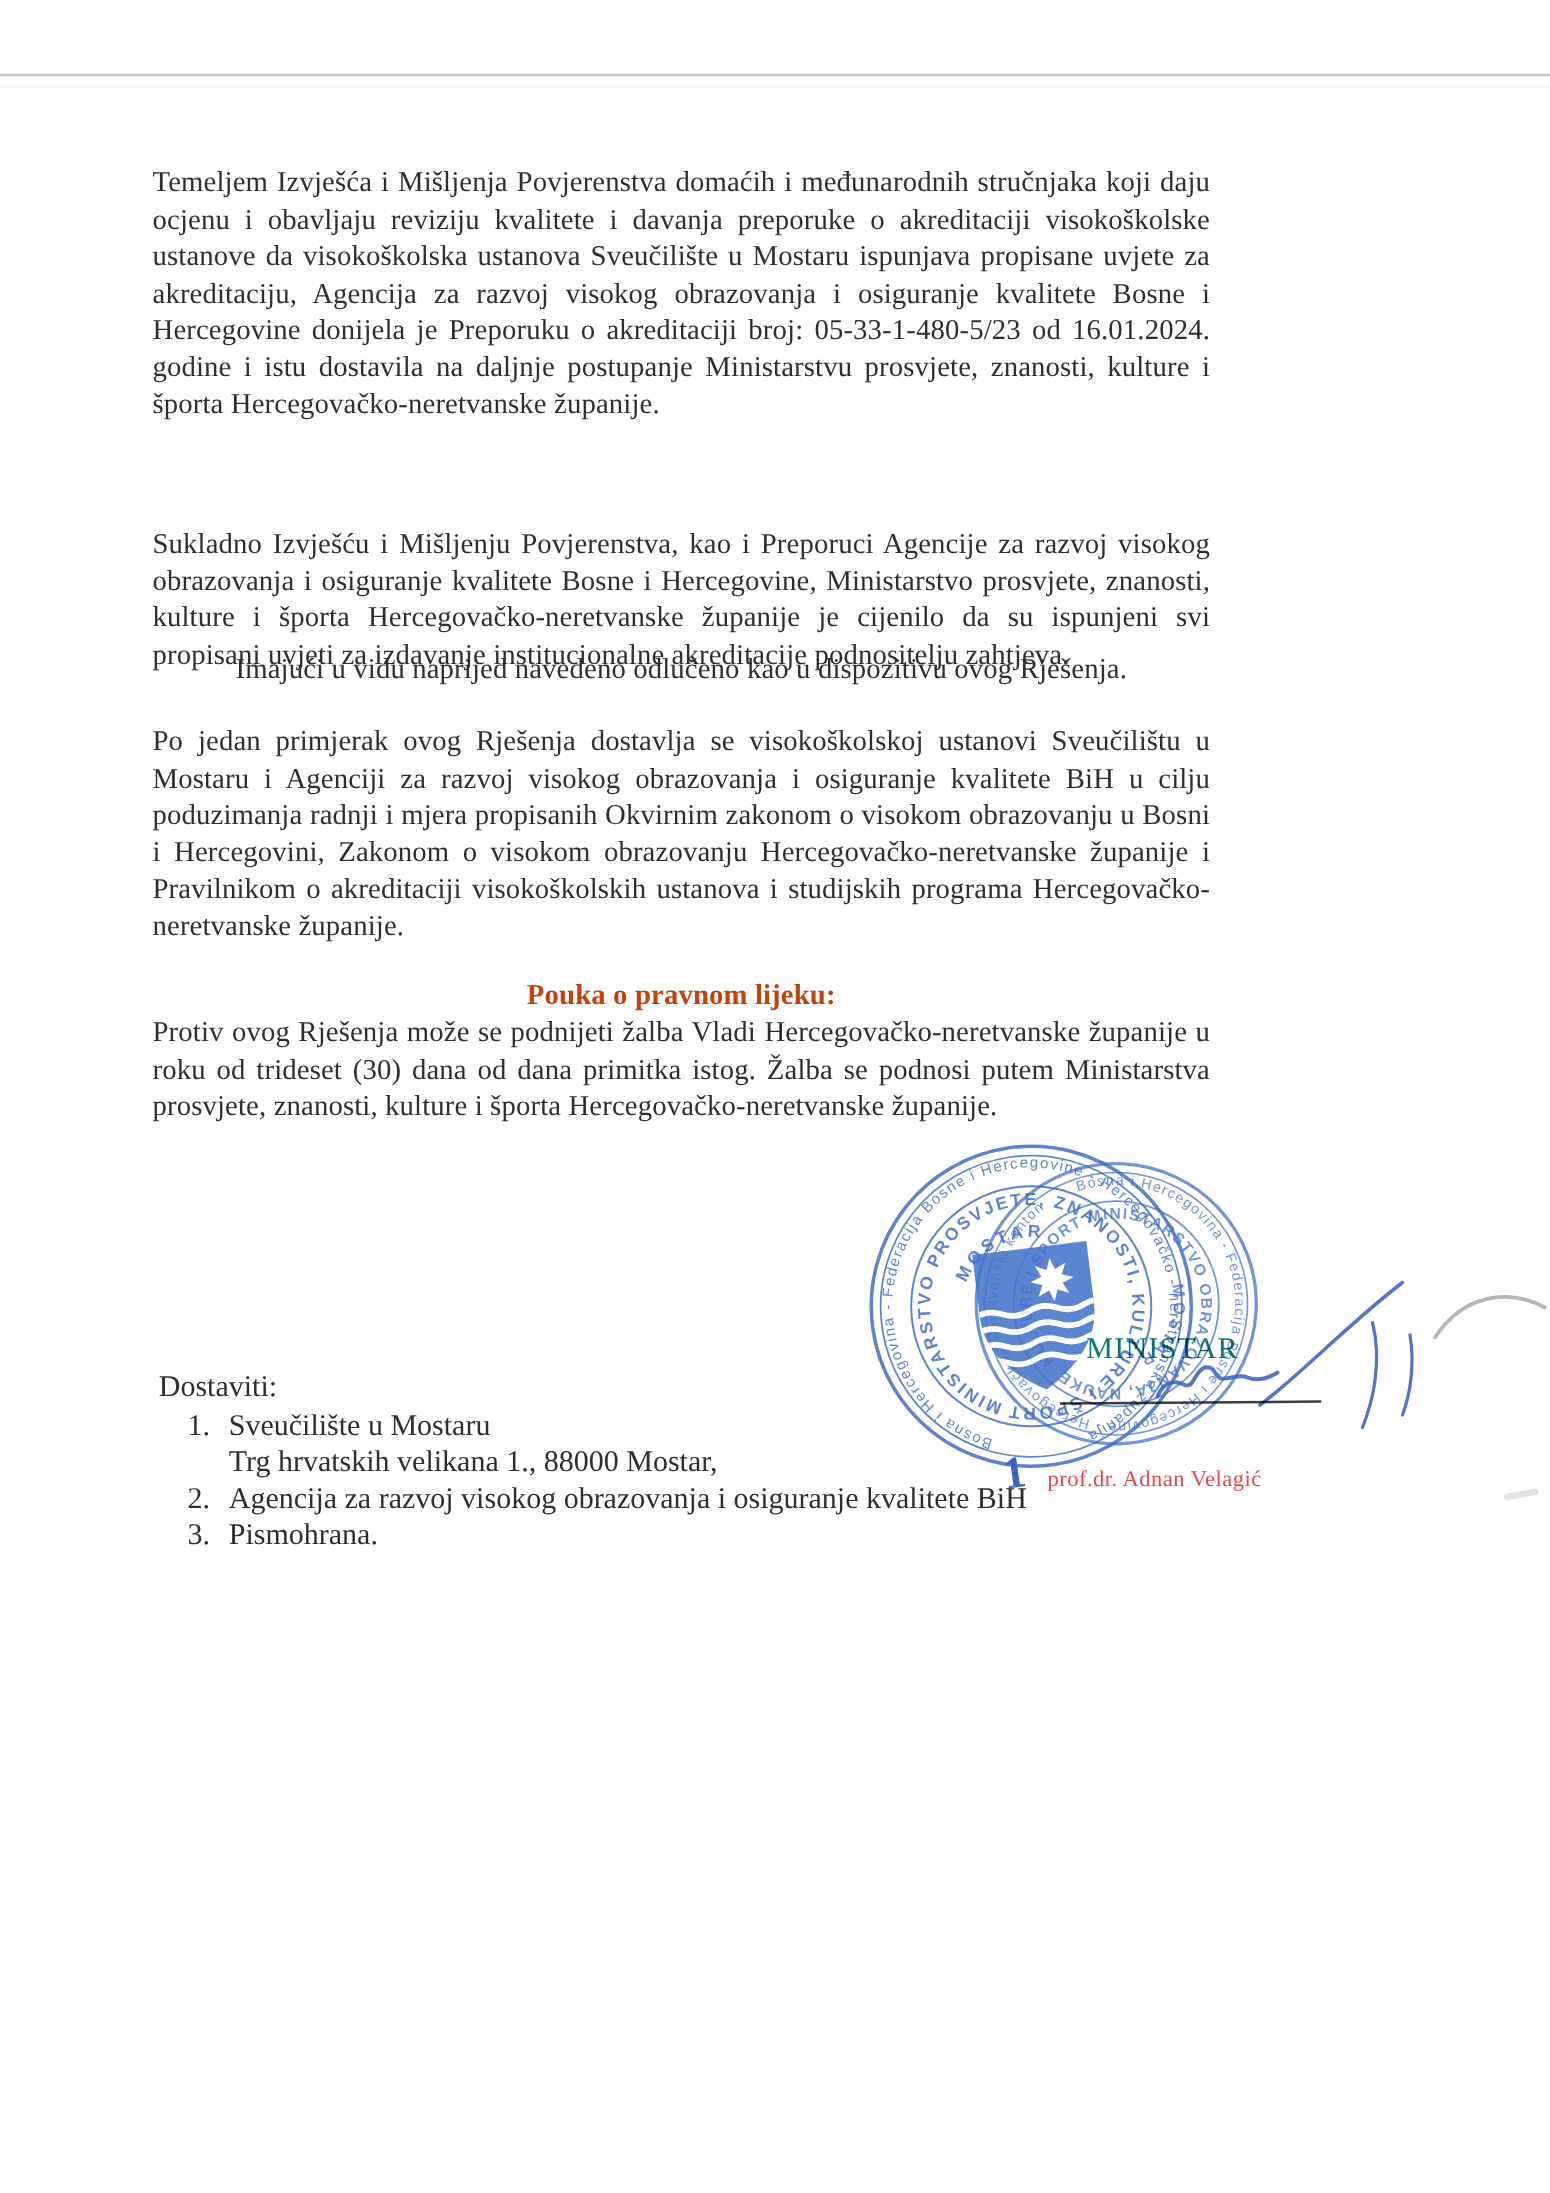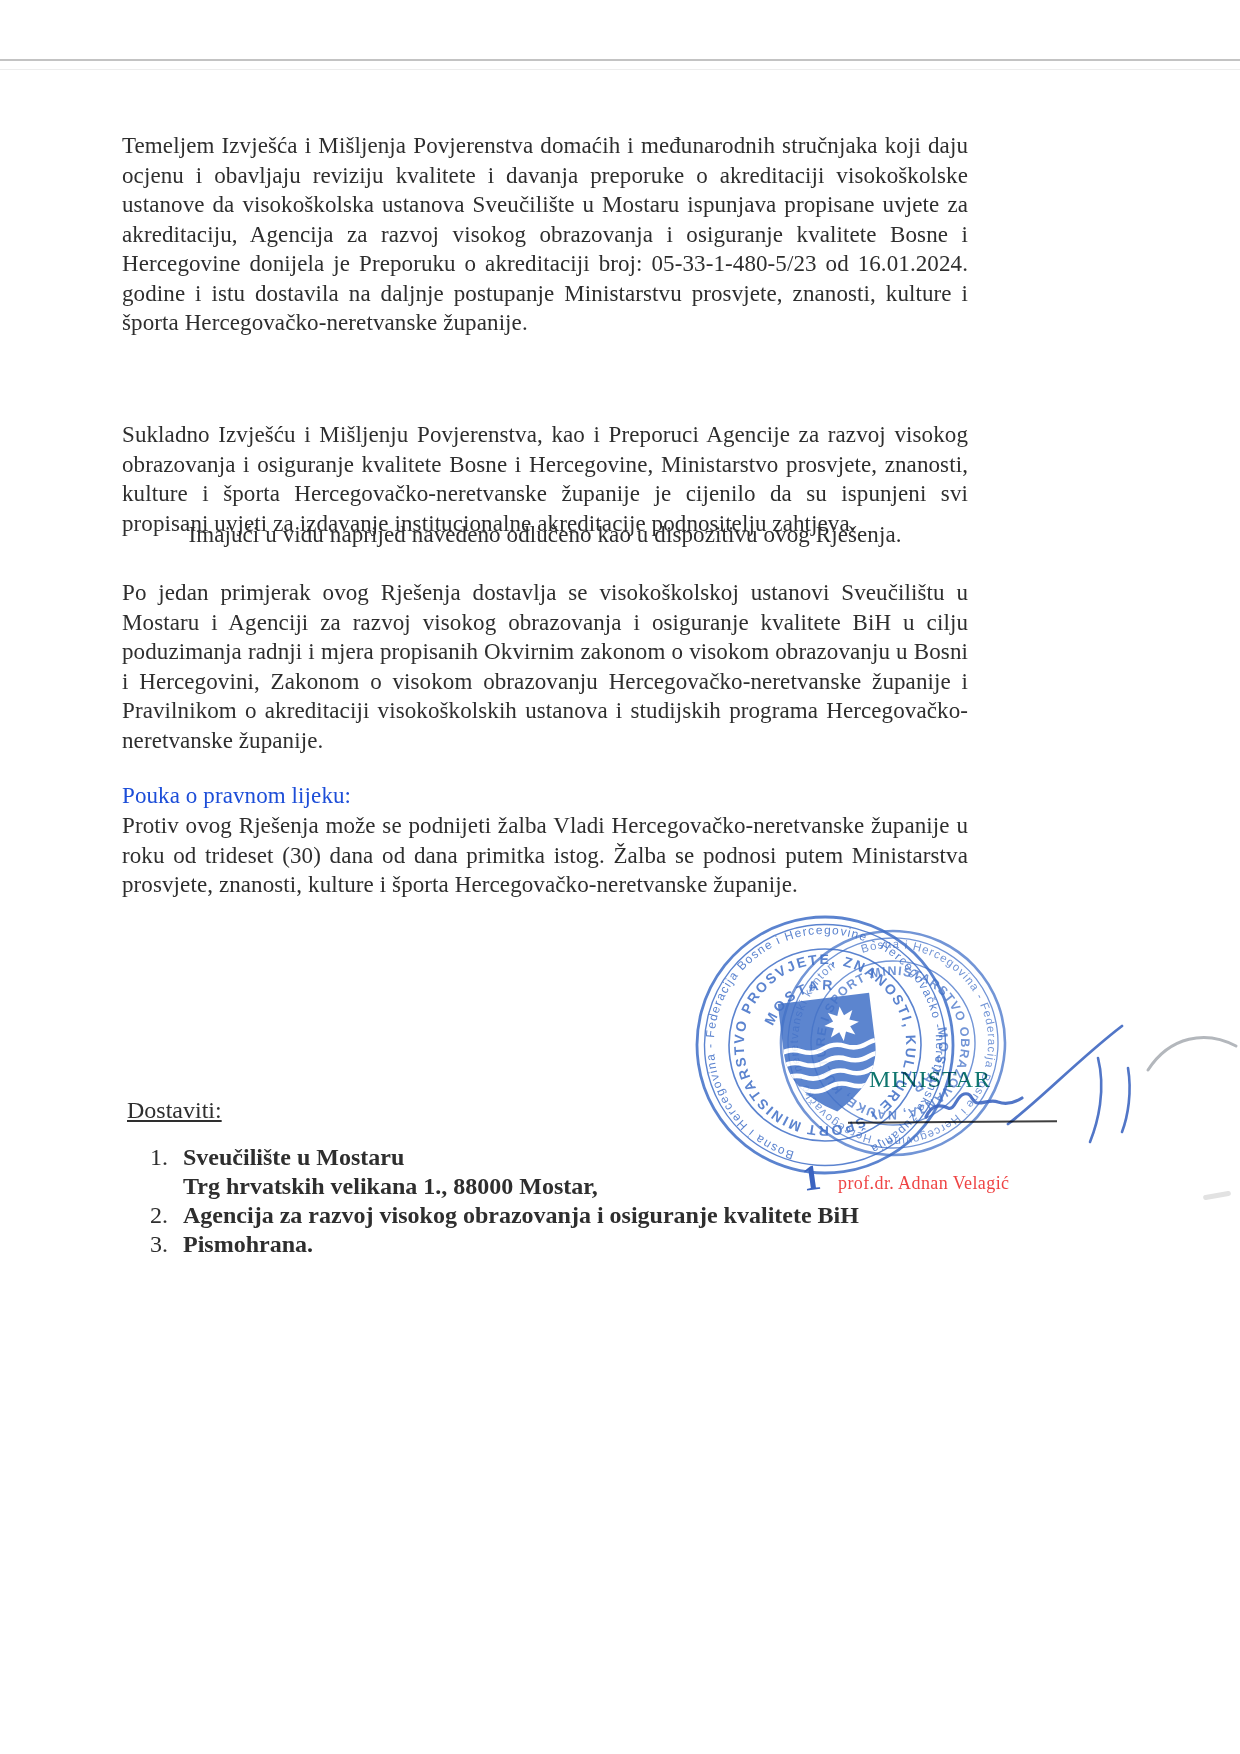--- a/index.html
+++ b/index.html
@@ -17,27 +17,27 @@
   .tblock{
     position:absolute;left:122px;width:846px;
     font-size:23px;line-height:29.5px;letter-spacing:.1px;
     text-align:justify;margin:0;
     color:#2e2e2e;
   }
   .p1{top:131px;}
   .p2{top:373px;margin-top:47px;}
   .p3{top:520px;text-align:center;}
   .p4{top:578px;}
-  .remedy-heading{top:781px;font-weight:normal;color:#1d4ed8;text-align:left;}
+  .remedy-heading{top:781px;font-weight:bold;color:#c2410c;text-align:center;}
   .p5{top:811px;}
   .delivery{position:absolute;left:122px;top:1096px;width:846px;font-size:24px;line-height:29px;color:#2e2e2e;}
-  .delivery-label{margin-left:5px;margin-bottom:18px;text-decoration:underline;}
+  .delivery-label{margin-left:5px;margin-bottom:2px;}
   .delivery-item{display:flex;margin-left:28px;}
   .delivery-num{width:33px;flex:0 0 33px;}
-  .delivery-lines{flex:1;font-weight:bold;}
+  .delivery-lines{flex:1;}
   .minister-title{
     position:absolute;left:869px;top:1066px;
     font-size:24px;letter-spacing:1px;color:#0f766e;
   }
   .signature-rule{position:absolute;left:848px;top:1121px;width:209px;height:2px;background:#3f3f3f;transform:rotate(-.4deg);}
   .minister-name{
     position:absolute;left:838px;top:1129px;
     font-size:18px;letter-spacing:.4px;color:#ef4444;white-space:nowrap;margin-top:44px;
   }
   .stamp-layer{

